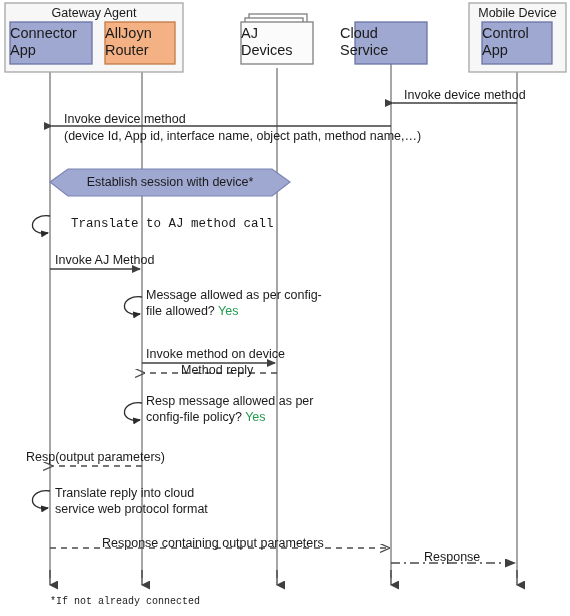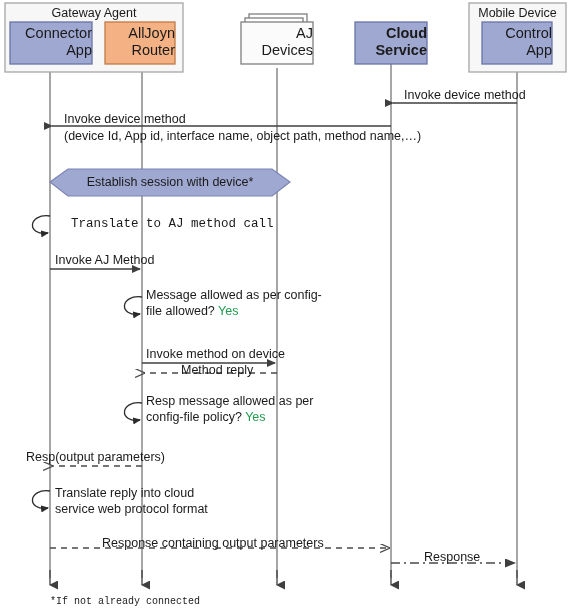--- a/index.html
+++ b/index.html
@@ -91,21 +91,21 @@
     color: #1a1a1a;
     white-space: nowrap;
     pointer-events: none;
   }
   .actor-label {
     position: absolute;
     font-family: "Liberation Sans", sans-serif;
     font-size: 14.5px;
     line-height: 16.5px;
     color: #1a1a1a;
-    text-align: right;
+    text-align: left;
     white-space: nowrap;
   }
   .group-title {
     position: absolute;
     font-family: "Liberation Sans", sans-serif;
     font-size: 12.5px;
     color: #1a1a1a;
     text-align: center;
     white-space: nowrap;
   }
@@ -224,21 +224,21 @@
   <div class="actor-label" style="left:241px; top:25px; width:72px;">
     <div>AJ</div>
     <div>Devices</div>
   </div>
 
   <div class="actor-label" style="left:105px; top:25px; width:70px;">
     <div>AllJoyn</div>
     <div>Router</div>
   </div>
 
-  <div class="actor-label" style="left:355px; top:25px; width:72px;font-weight:bold;">
+  <div class="actor-label" style="left:340px; top:25px; width:72px;">
     <div>Cloud</div>
     <div>Service</div>
   </div>
 
   <div class="actor-label" style="left:482px; top:25px; width:70px;">
     <div>Control</div>
     <div>App</div>
   </div>
 
   <div class="lbl" style="left:404px; top:88px;">Invoke device method</div>

